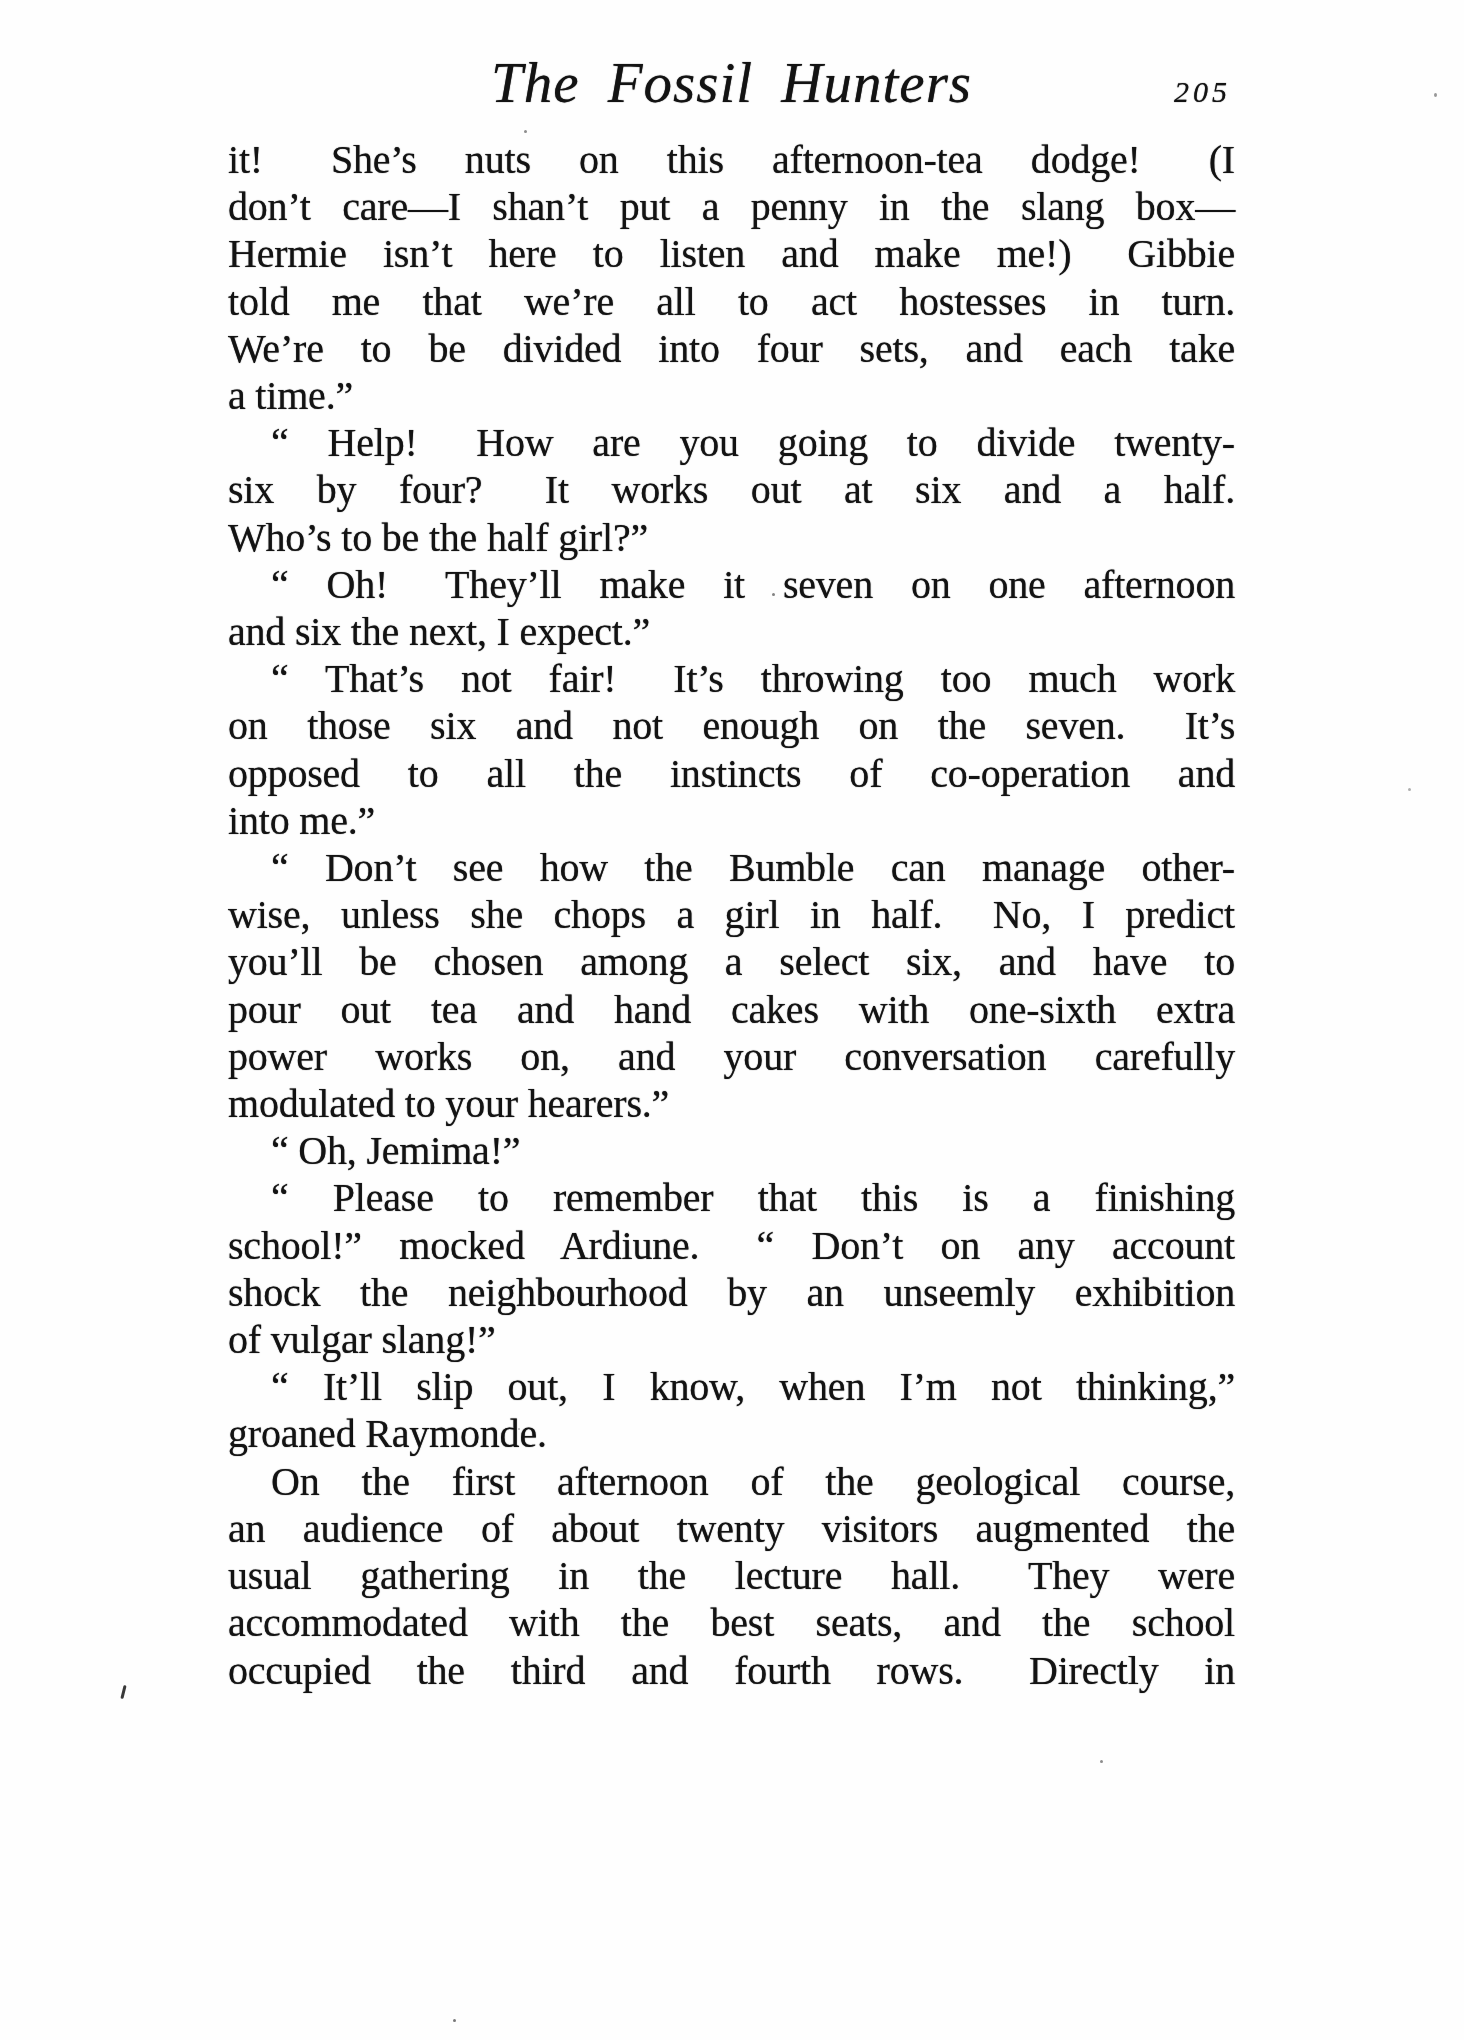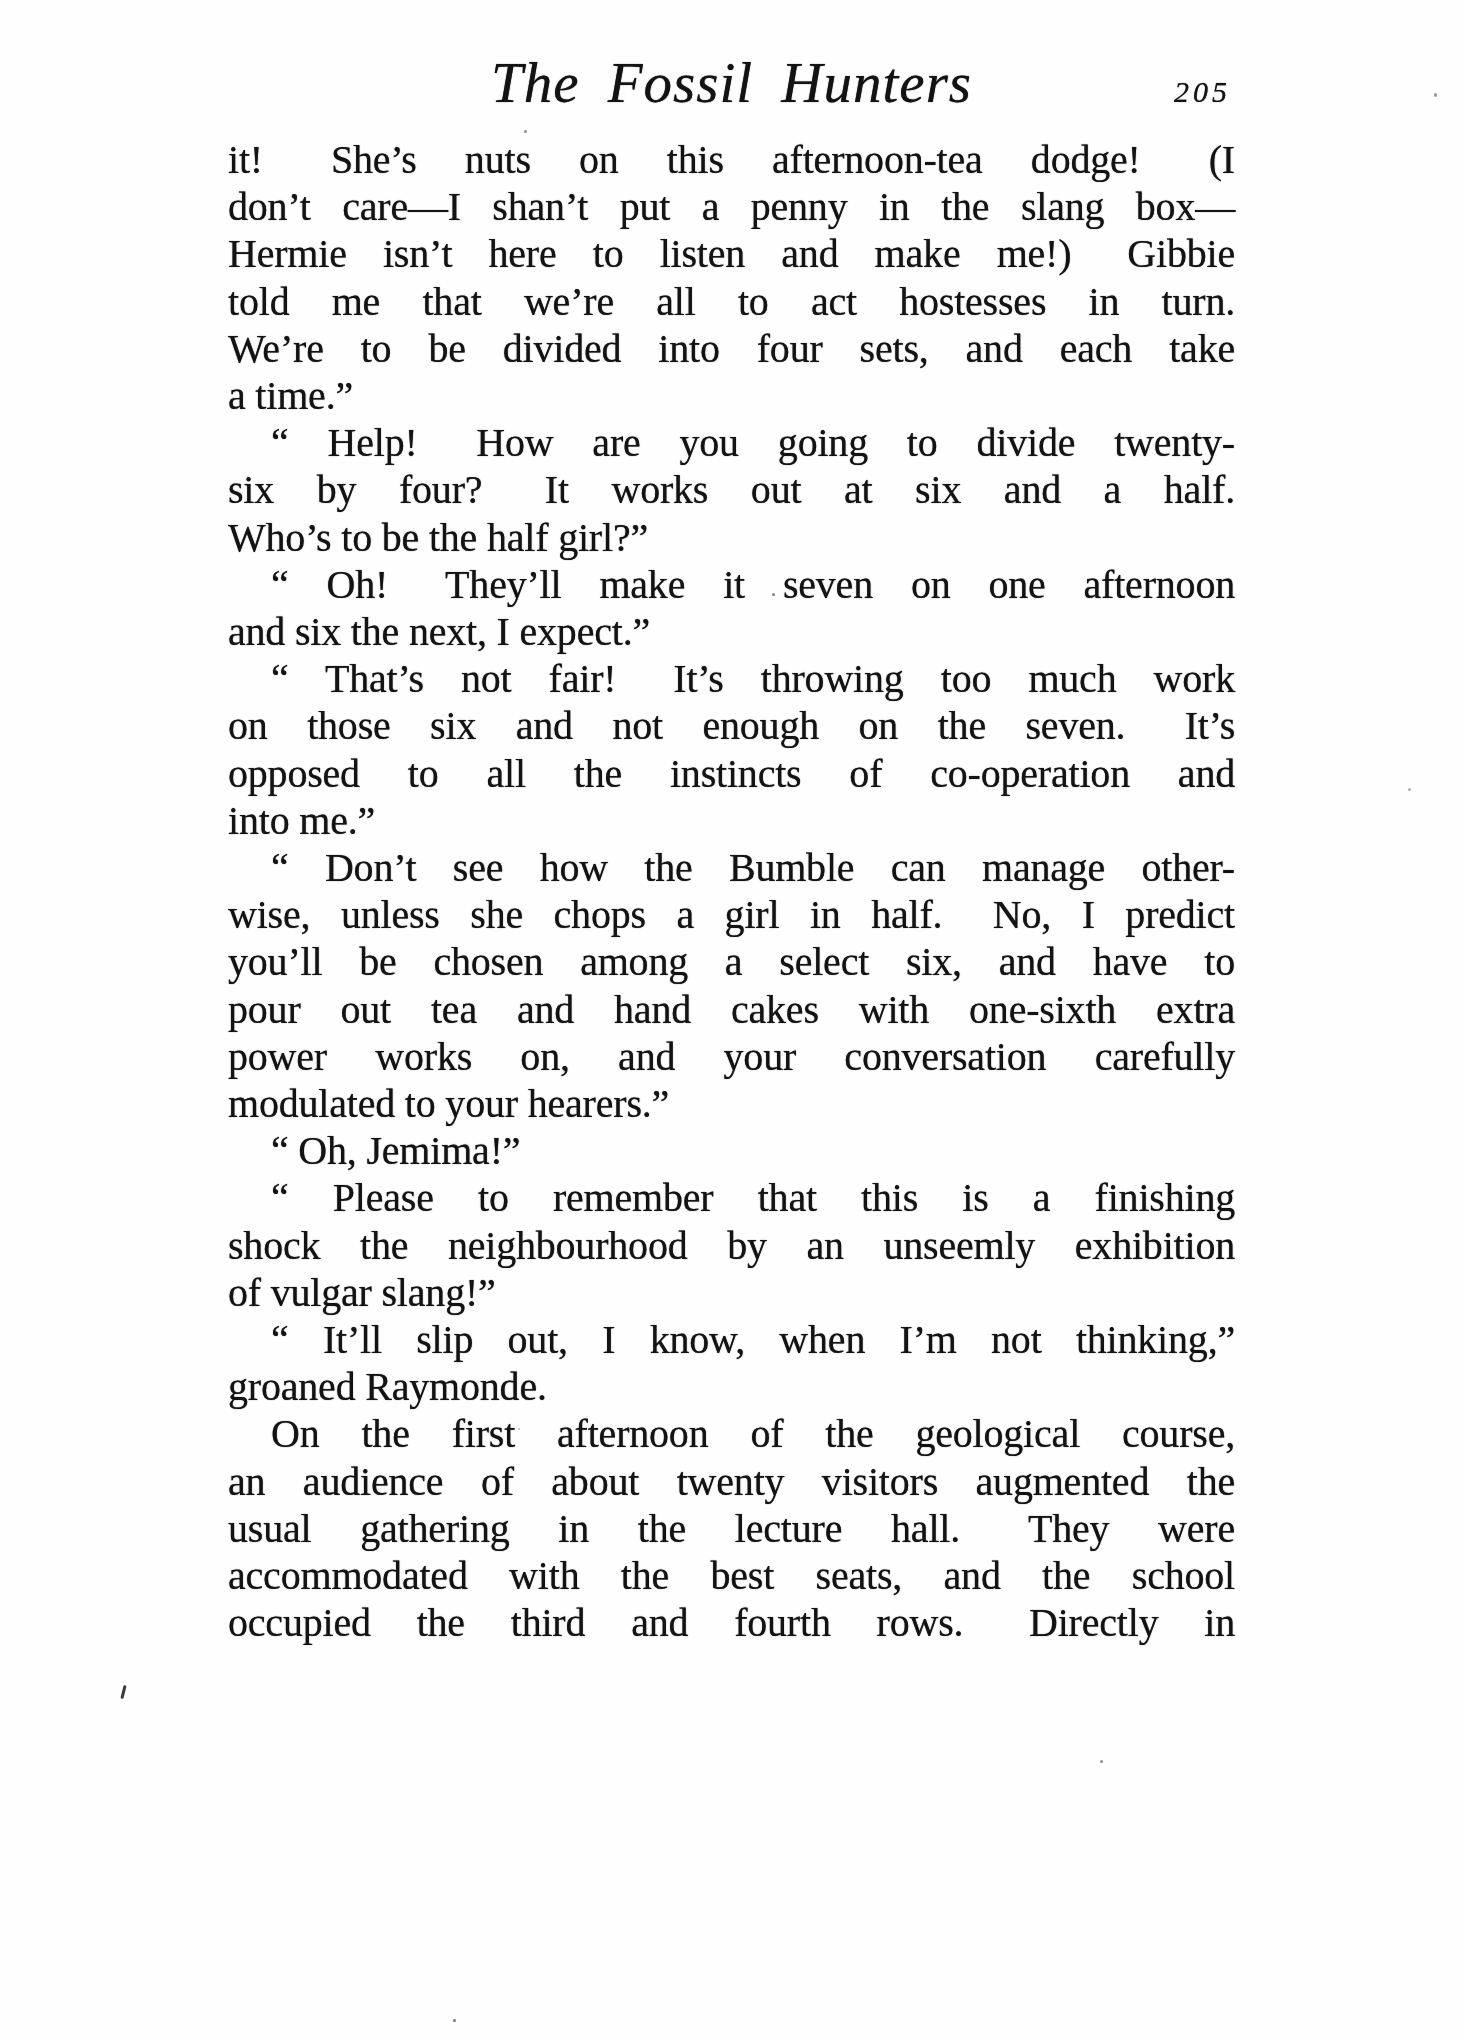--- a/index.html
+++ b/index.html
@@ -106,20 +106,21 @@
       <div class="line j">opposed to all the instincts of co-operation and</div>
       <div class="line">into me.”</div>
       <div class="line j ind">“ Don’t see how the Bumble can manage other-</div>
       <div class="line j">wise, unless she chops a girl in half.  No, I predict</div>
       <div class="line j">you’ll be chosen among a select six, and have to</div>
       <div class="line j">pour out tea and hand cakes with one-sixth extra</div>
       <div class="line j">power works on, and your conversation carefully</div>
       <div class="line">modulated to your hearers.”</div>
       <div class="line ind">“ Oh, Jemima!”</div>
       <div class="line j ind">“ Please to remember that this is a finishing</div>
+      <div class="line j">school!” mocked Ardiune.  “ Don’t on any account</div>
       <div class="line j">shock the neighbourhood by an unseemly exhibition</div>
       <div class="line">of vulgar slang!”</div>
       <div class="line j ind">“ It’ll slip out, I know, when I’m not thinking,”</div>
       <div class="line">groaned Raymonde.</div>
       <div class="line j ind">On the first afternoon of the geological course,</div>
       <div class="line j">an audience of about twenty visitors augmented the</div>
       <div class="line j">usual gathering in the lecture hall.  They were</div>
       <div class="line j">accommodated with the best seats, and the school</div>
       <div class="line j">occupied the third and fourth rows.  Directly in</div>
     </div>

